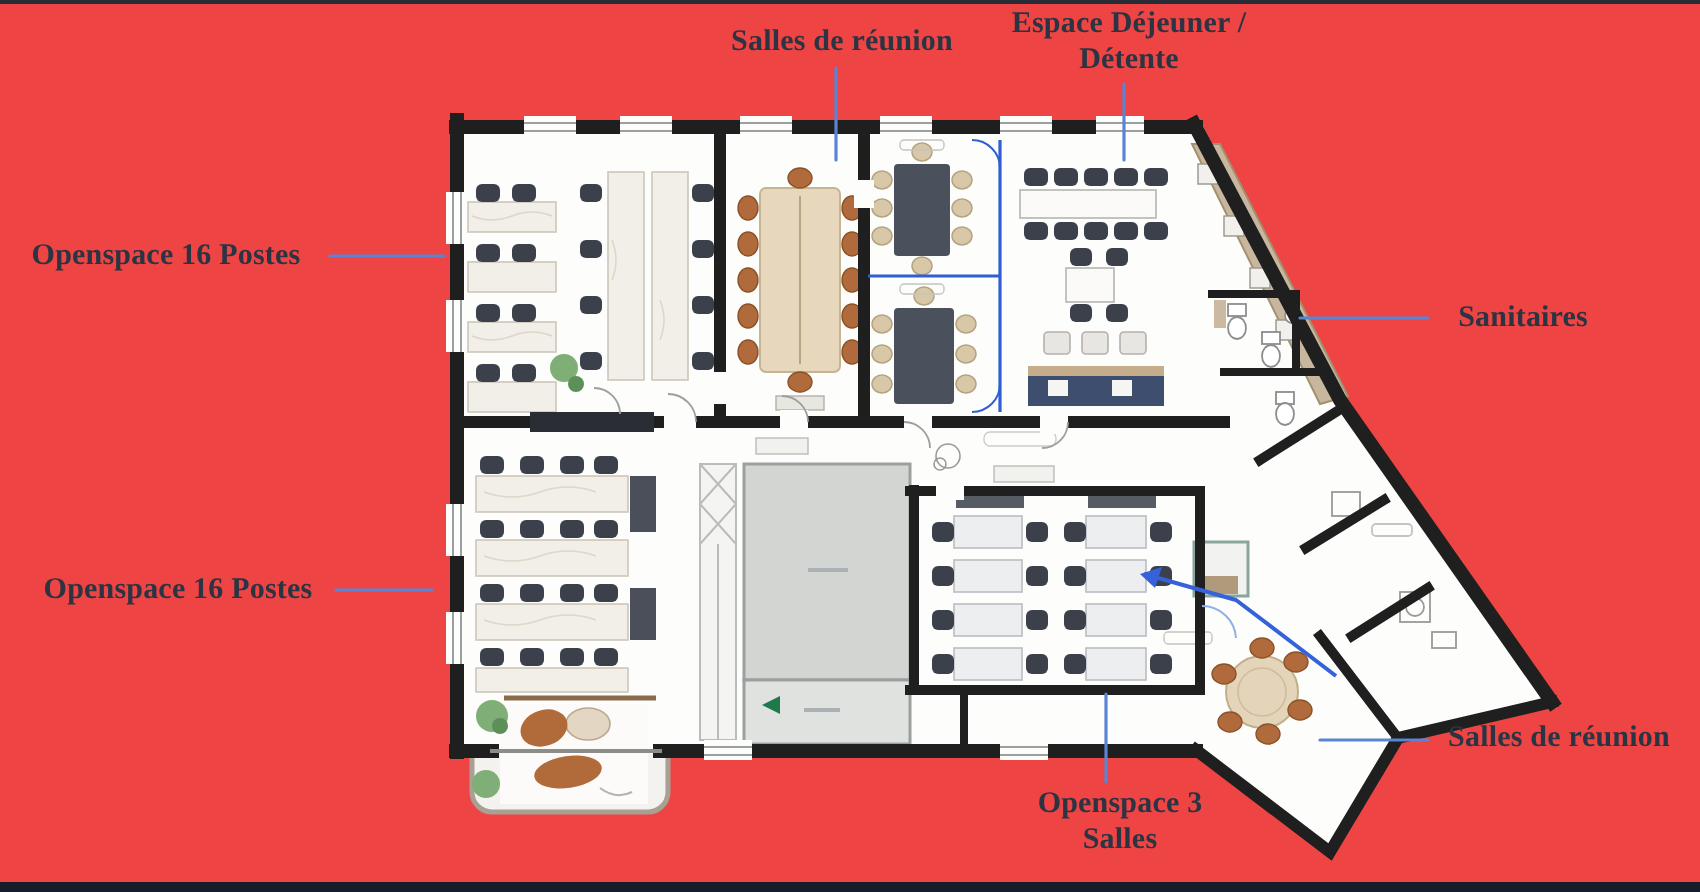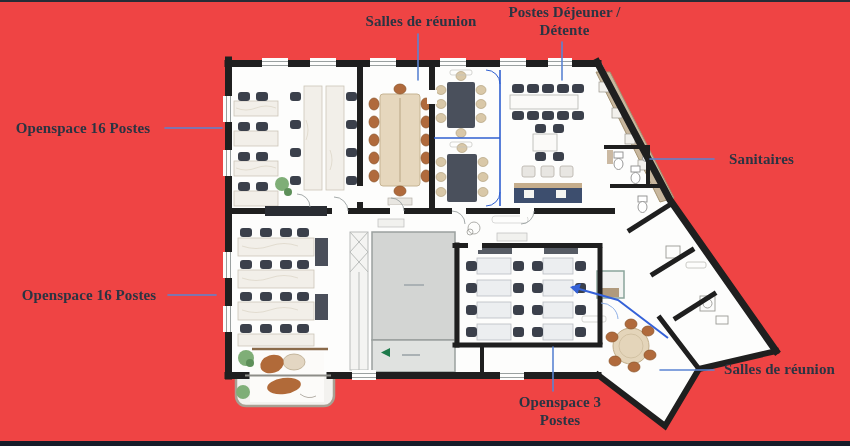--- a/index.html
+++ b/index.html
@@ -383,31 +383,31 @@
       <line x1="168" y1="295" x2="216" y2="295"></line>
       <line x1="650" y1="159" x2="714" y2="159"></line>
       <line x1="660" y1="370" x2="714" y2="370"></line>
       <line x1="553" y1="347" x2="553" y2="391"></line>
     </g>
   </svg>
 
   <div class="lbl" style="left:342px;top:12px;width:158px;">Salles de réunion</div>
 
   <div class="lbl" style="left:487px;top:3px;width:155px;">
-    <span class="ln">Postes Déjeuner /</span>
+    <span class="ln">Espace Déjeuner /</span>
     <span class="ln">Détente</span>
   </div>
 
   <div class="lbl" style="left:8px;top:119px;width:150px;">Openspace 16 Postes</div>
 
   <div class="lbl" style="left:14px;top:286px;width:150px;">Openspace 16 Postes</div>
 
   <div class="lbl" style="left:716px;top:150px;width:78px;text-align:right;">Sanitaires</div>
 
   <div class="lbl" style="left:722px;top:360px;width:115px;">Salles de réunion</div>
 
   <div class="lbl" style="left:504px;top:393px;width:112px;">
     <span class="ln">Openspace 3</span>
-    <span class="ln">Postes</span>
+    <span class="ln">Salles</span>
   </div>
 
   <div id="bottom-bar" class="edge-bar"></div>
 </div>
 
 </body></html>

